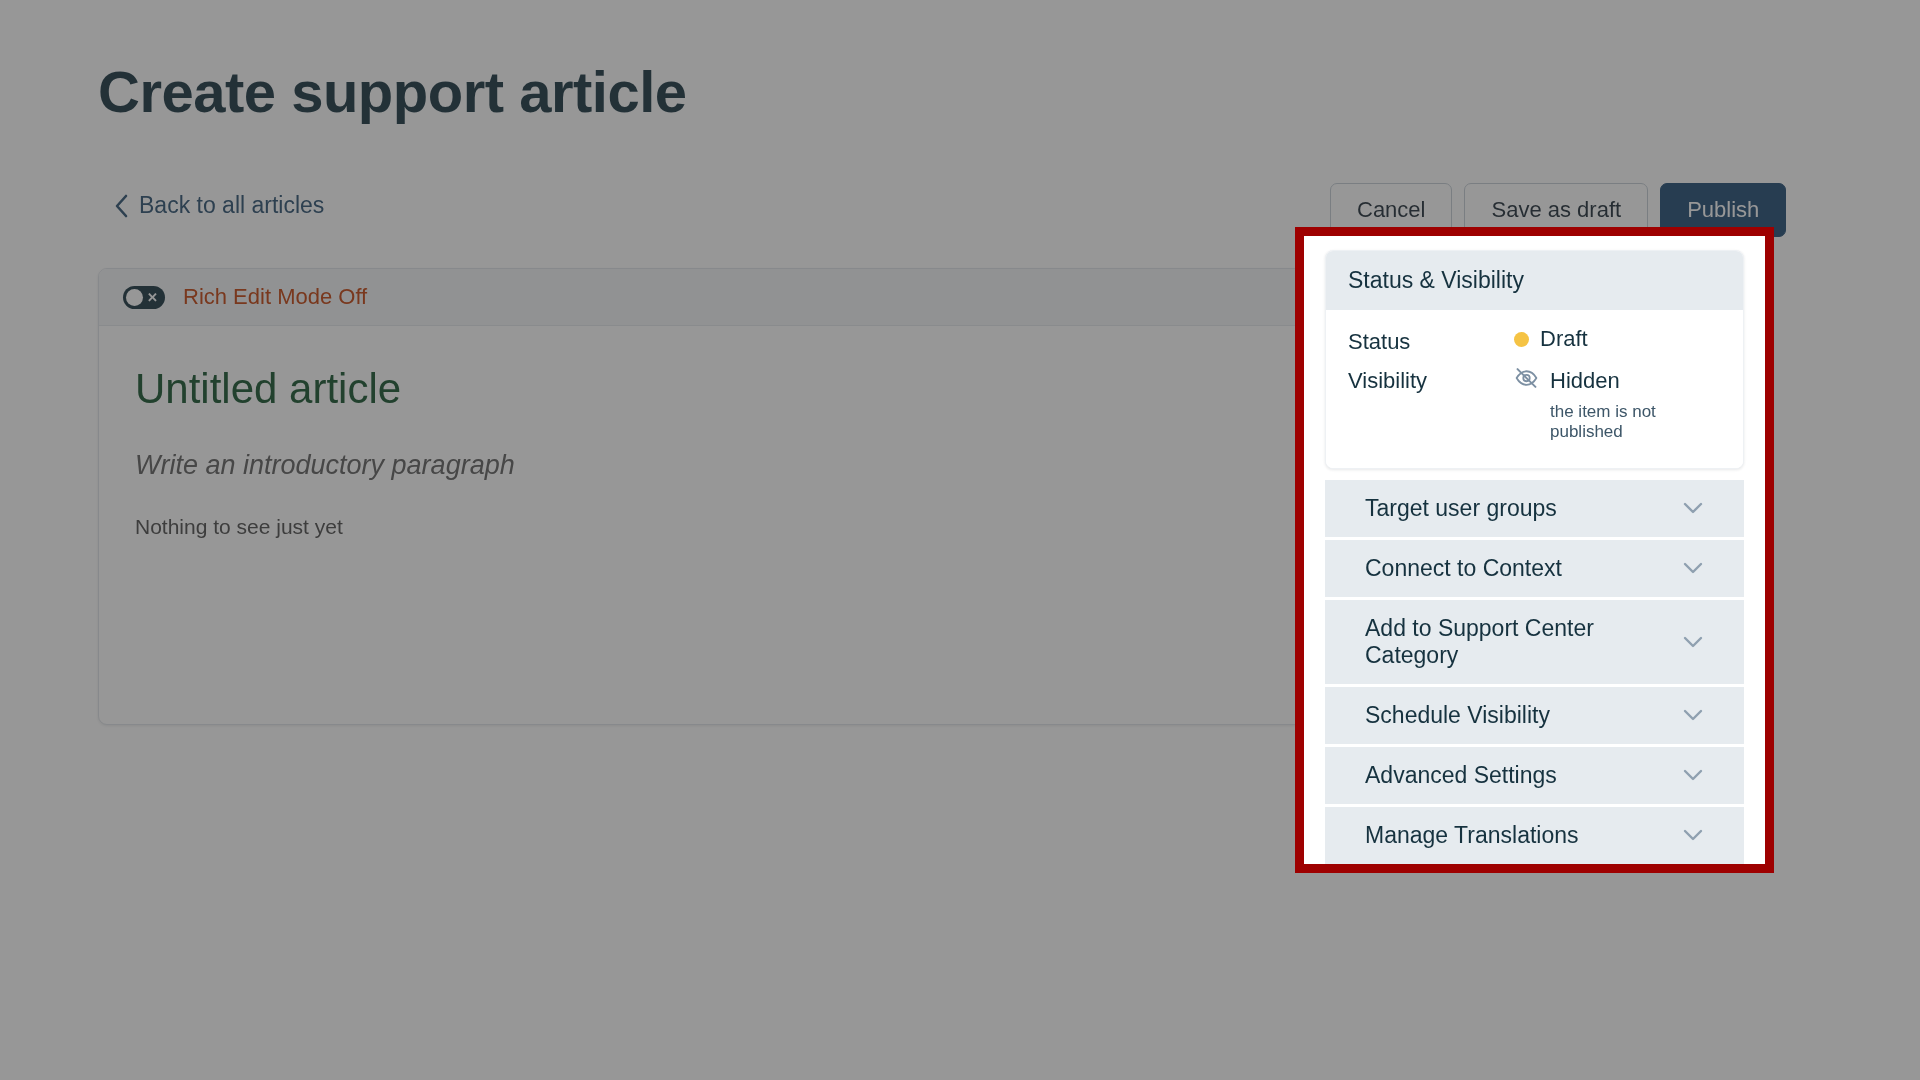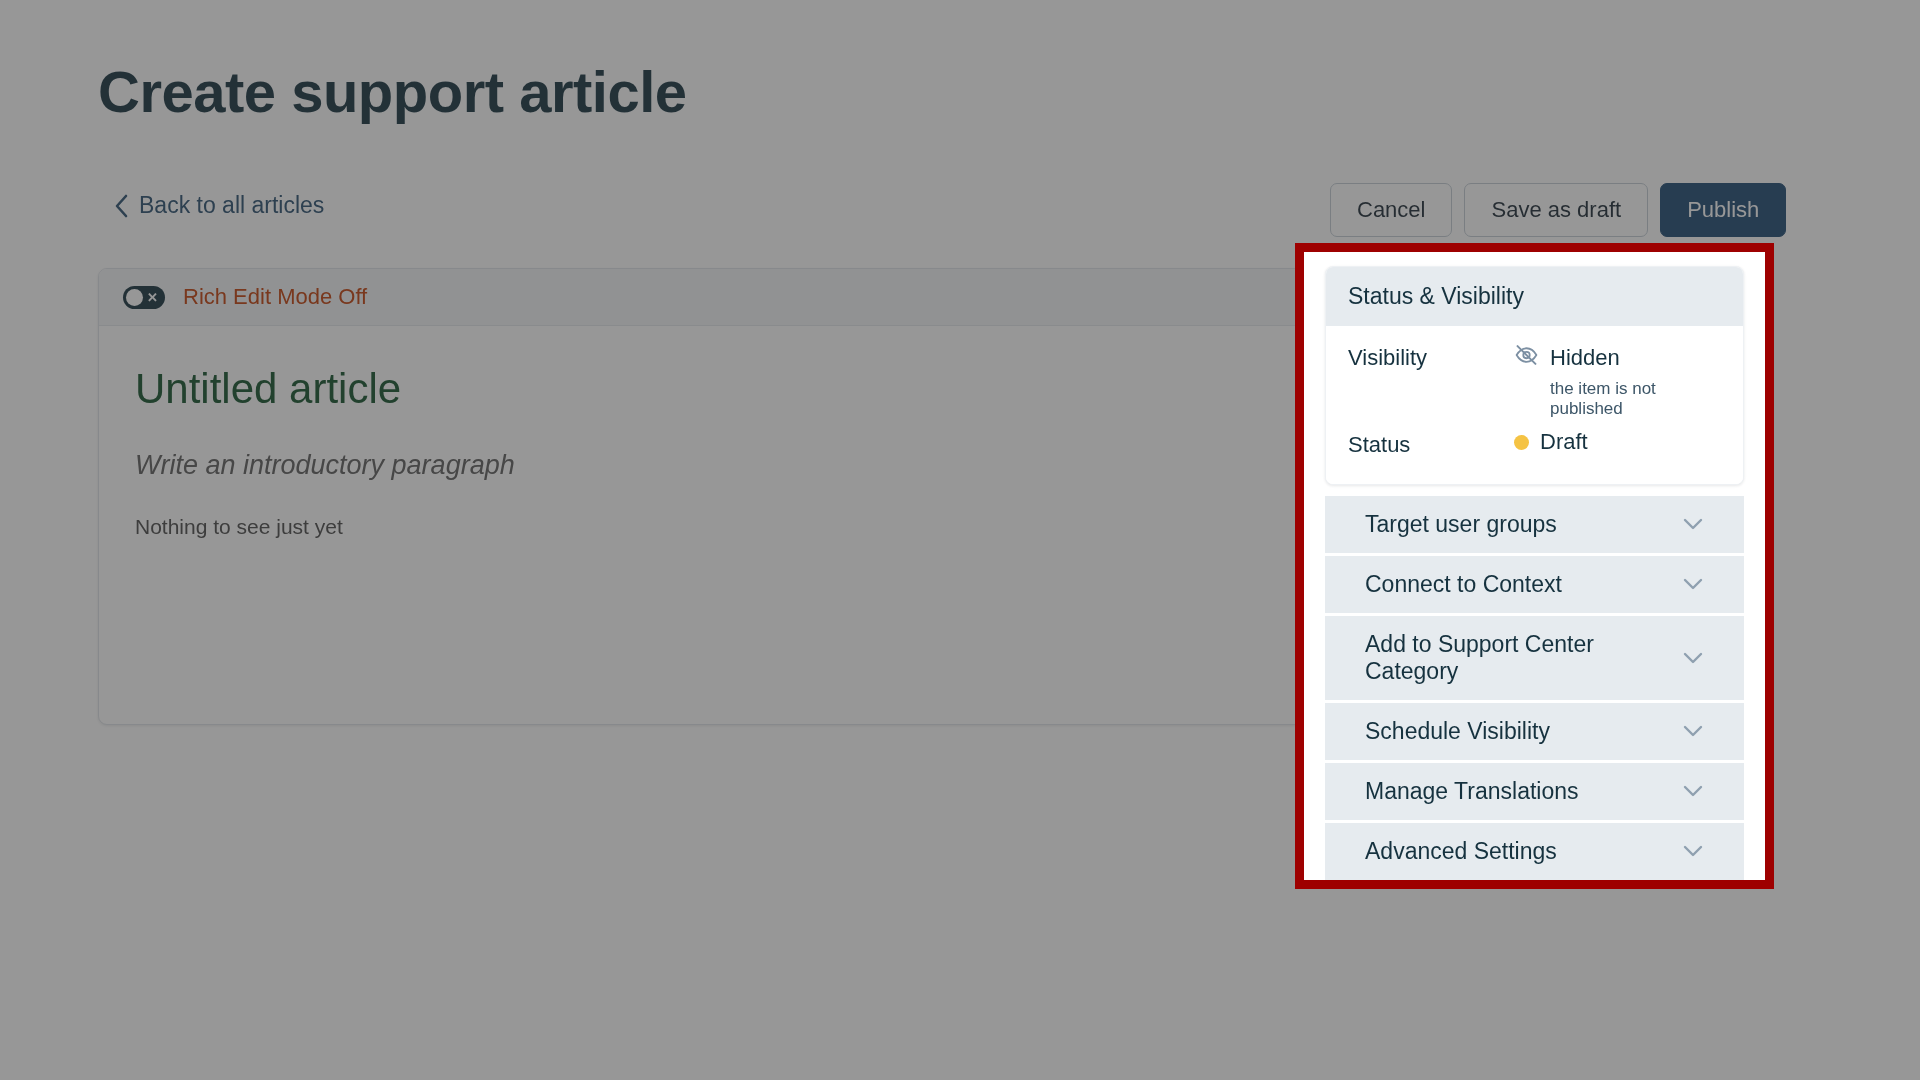--- a/index.html
+++ b/index.html
@@ -161,21 +161,21 @@
     position: absolute;
     inset: 0;
     background: rgba(48, 48, 48, 0.50);
     z-index: 50;
   }
 
   
   #highlight-box {
     position: absolute;
     left: 1295px;
-    top: 243px;
+    top: 227px;
     width: 479px;
     height: 646px;
     border: 9px solid #9e0000;
     background: #ffffff;
     z-index: 60;
   }
 
   
   .settings-panel {
     position: absolute;
@@ -301,46 +301,46 @@
 </div>
 
 <div id="overlay"></div>
 
 <div id="highlight-box">
   <div class="settings-panel">
 
     <div class="sv-card">
       <div class="sv-header">Status &amp; Visibility</div>
       <div class="sv-body">
+
+        <div class="sv-row">
+          <div class="sv-label">Status</div>
+          <div class="sv-value">
+            <span class="status-dot"></span>
+            <span>Draft</span>
+          </div>
+        </div>
 
         <div class="sv-row">
           <div class="sv-label">Visibility</div>
           <div class="sv-value-wrap">
             <div class="sv-value">
               <span>
                 <svg width="25" height="25" viewBox="0 0 24 24" fill="none">
                   <path d="M2.5 12.5 C5 8.2 8.4 6 12 6 c3.6 0 7 2.2 9.5 6.5 C19 16.8 15.6 19 12 19 c-3.6 0-7-2.2-9.5-6.5Z" stroke="#7d90a3" stroke-width="1.7" stroke-linejoin="round"></path>
                   <circle cx="12" cy="12.5" r="3.1" stroke="#7d90a3" stroke-width="1.7"></circle>
                   <path d="M3.4 4 L20.6 21" stroke="#7d90a3" stroke-width="1.9" stroke-linecap="round"></path>
                 </svg>
               </span>
               <span>Hidden</span>
             </div>
             <div class="sv-help">the item is not published</div>
           </div>
         </div>
 
-        <div class="sv-row">
-          <div class="sv-label">Status</div>
-          <div class="sv-value">
-            <span class="status-dot"></span>
-            <span>Draft</span>
-          </div>
-        </div>
-
       </div>
     </div>
 
     <div class="accordion">
 
       <div class="acc-row">
         <span>Target user groups</span>
         <span class="acc-chevron">
           <svg width="20" height="13" viewBox="0 0 20 13" fill="none">
               <path d="M2 2 L10 10 L18 2" stroke="#8fa0b0" stroke-width="2.4" stroke-linecap="round" stroke-linejoin="round"></path>
@@ -369,30 +369,30 @@
       <div class="acc-row">
         <span>Schedule Visibility</span>
         <span class="acc-chevron">
           <svg width="20" height="13" viewBox="0 0 20 13" fill="none">
               <path d="M2 2 L10 10 L18 2" stroke="#8fa0b0" stroke-width="2.4" stroke-linecap="round" stroke-linejoin="round"></path>
             </svg>
         </span>
       </div>
 
       <div class="acc-row">
+        <span>Advanced Settings</span>
+        <span class="acc-chevron">
+          <svg width="20" height="13" viewBox="0 0 20 13" fill="none">
+              <path d="M2 2 L10 10 L18 2" stroke="#8fa0b0" stroke-width="2.4" stroke-linecap="round" stroke-linejoin="round"></path>
+            </svg>
+        </span>
+      </div>
+
+      <div class="acc-row">
         <span>Manage Translations</span>
-        <span class="acc-chevron">
-          <svg width="20" height="13" viewBox="0 0 20 13" fill="none">
-              <path d="M2 2 L10 10 L18 2" stroke="#8fa0b0" stroke-width="2.4" stroke-linecap="round" stroke-linejoin="round"></path>
-            </svg>
-        </span>
-      </div>
-
-      <div class="acc-row">
-        <span>Advanced Settings</span>
         <span class="acc-chevron">
           <svg width="20" height="13" viewBox="0 0 20 13" fill="none">
               <path d="M2 2 L10 10 L18 2" stroke="#8fa0b0" stroke-width="2.4" stroke-linecap="round" stroke-linejoin="round"></path>
             </svg>
         </span>
       </div>
 
       <div class="acc-tail"></div>
     </div>
 

